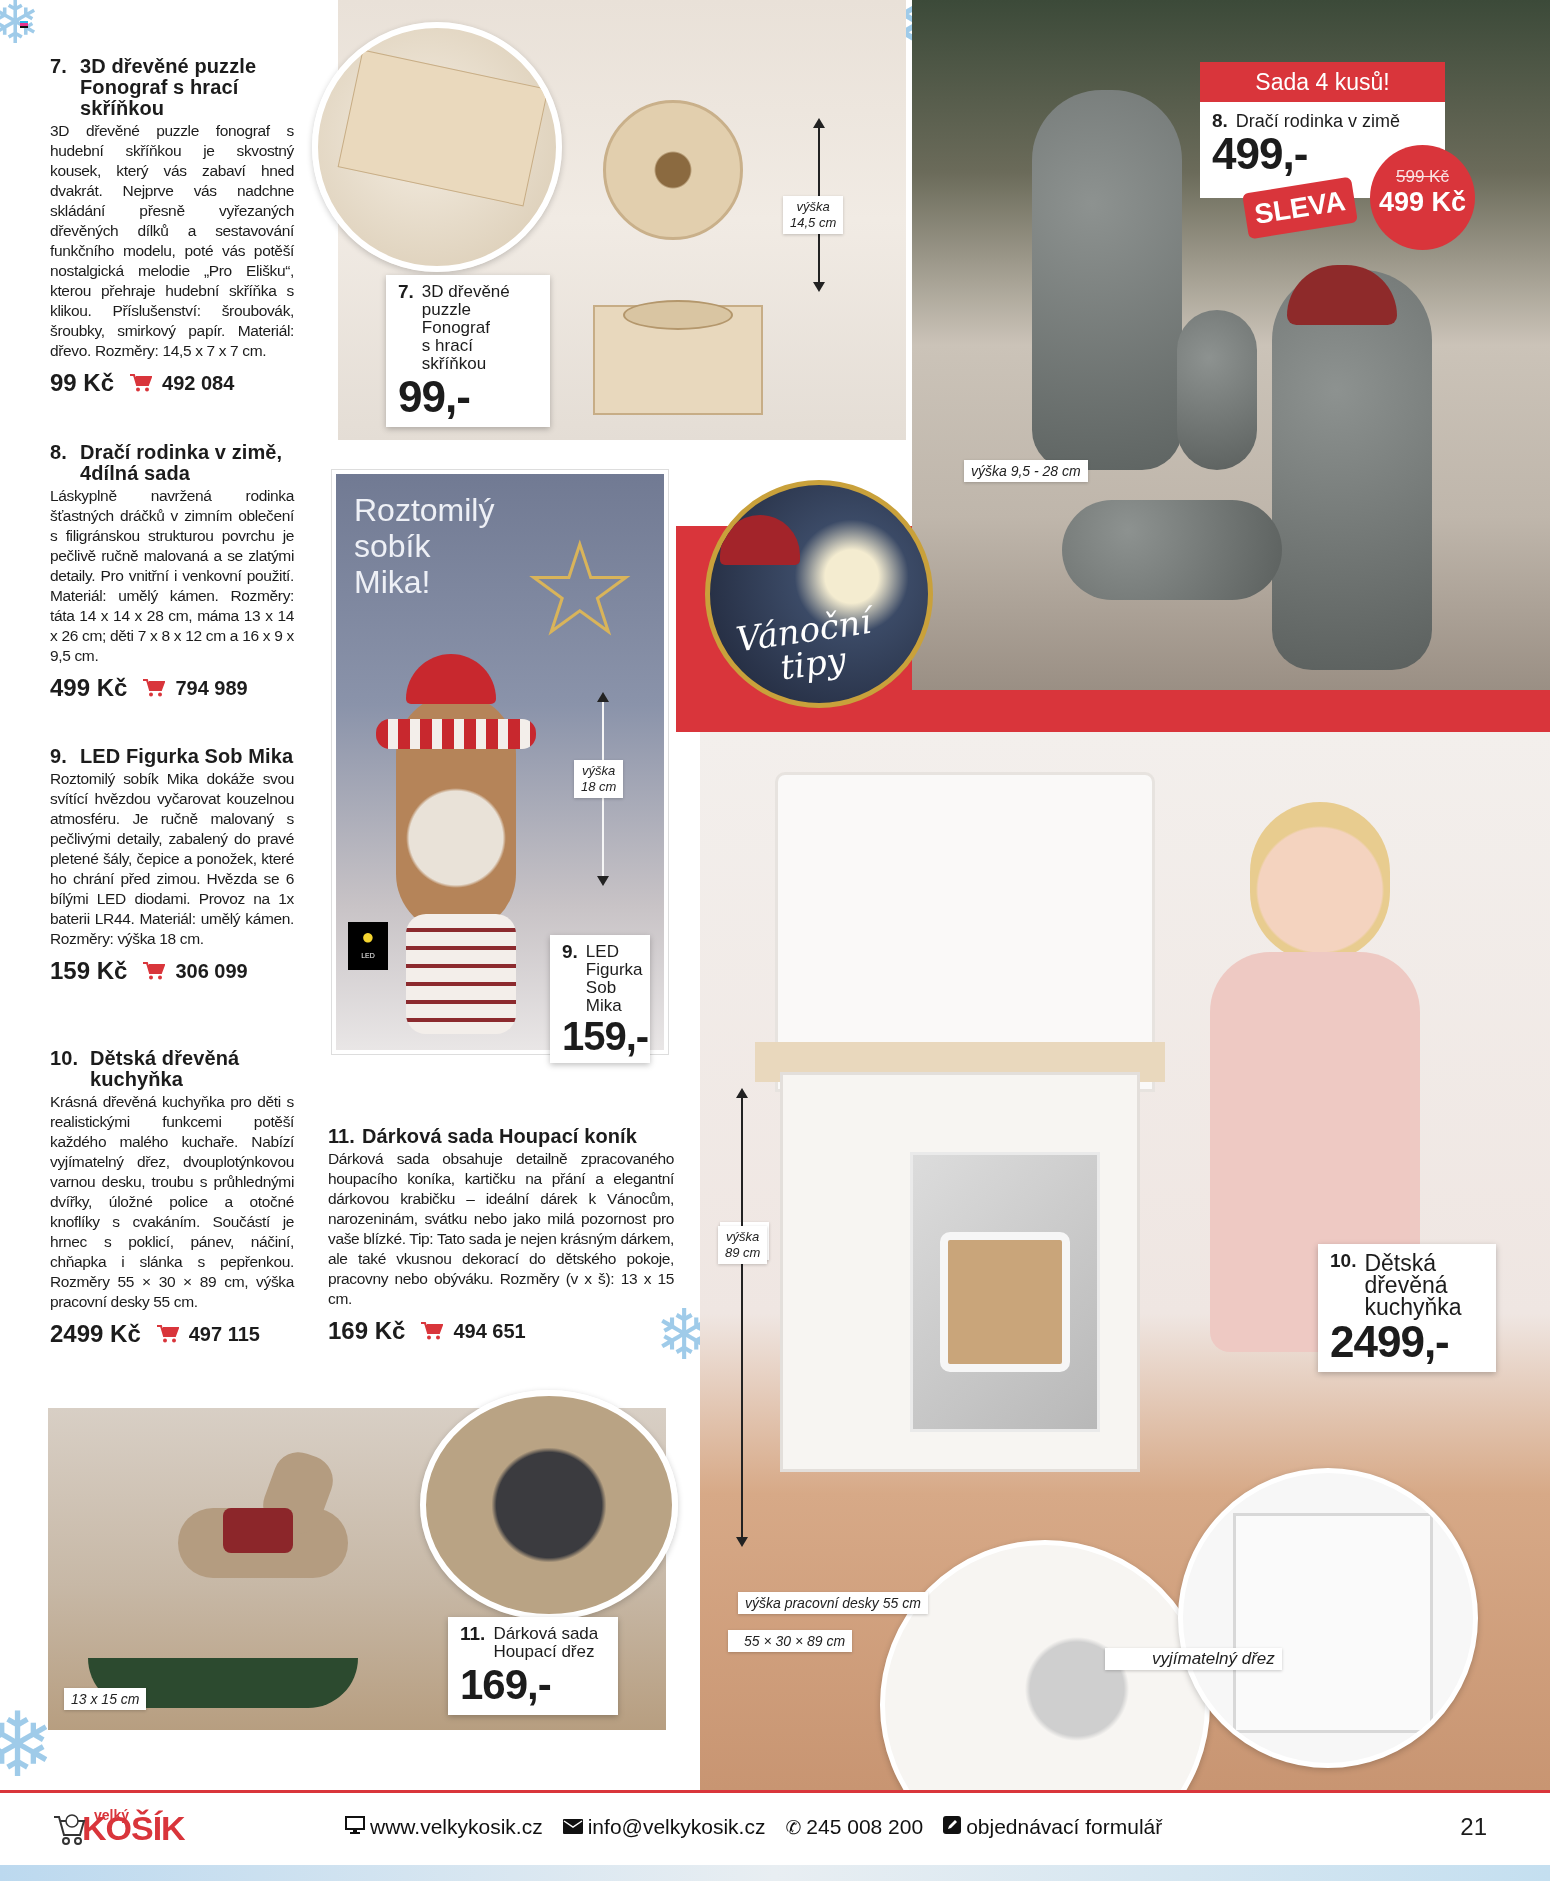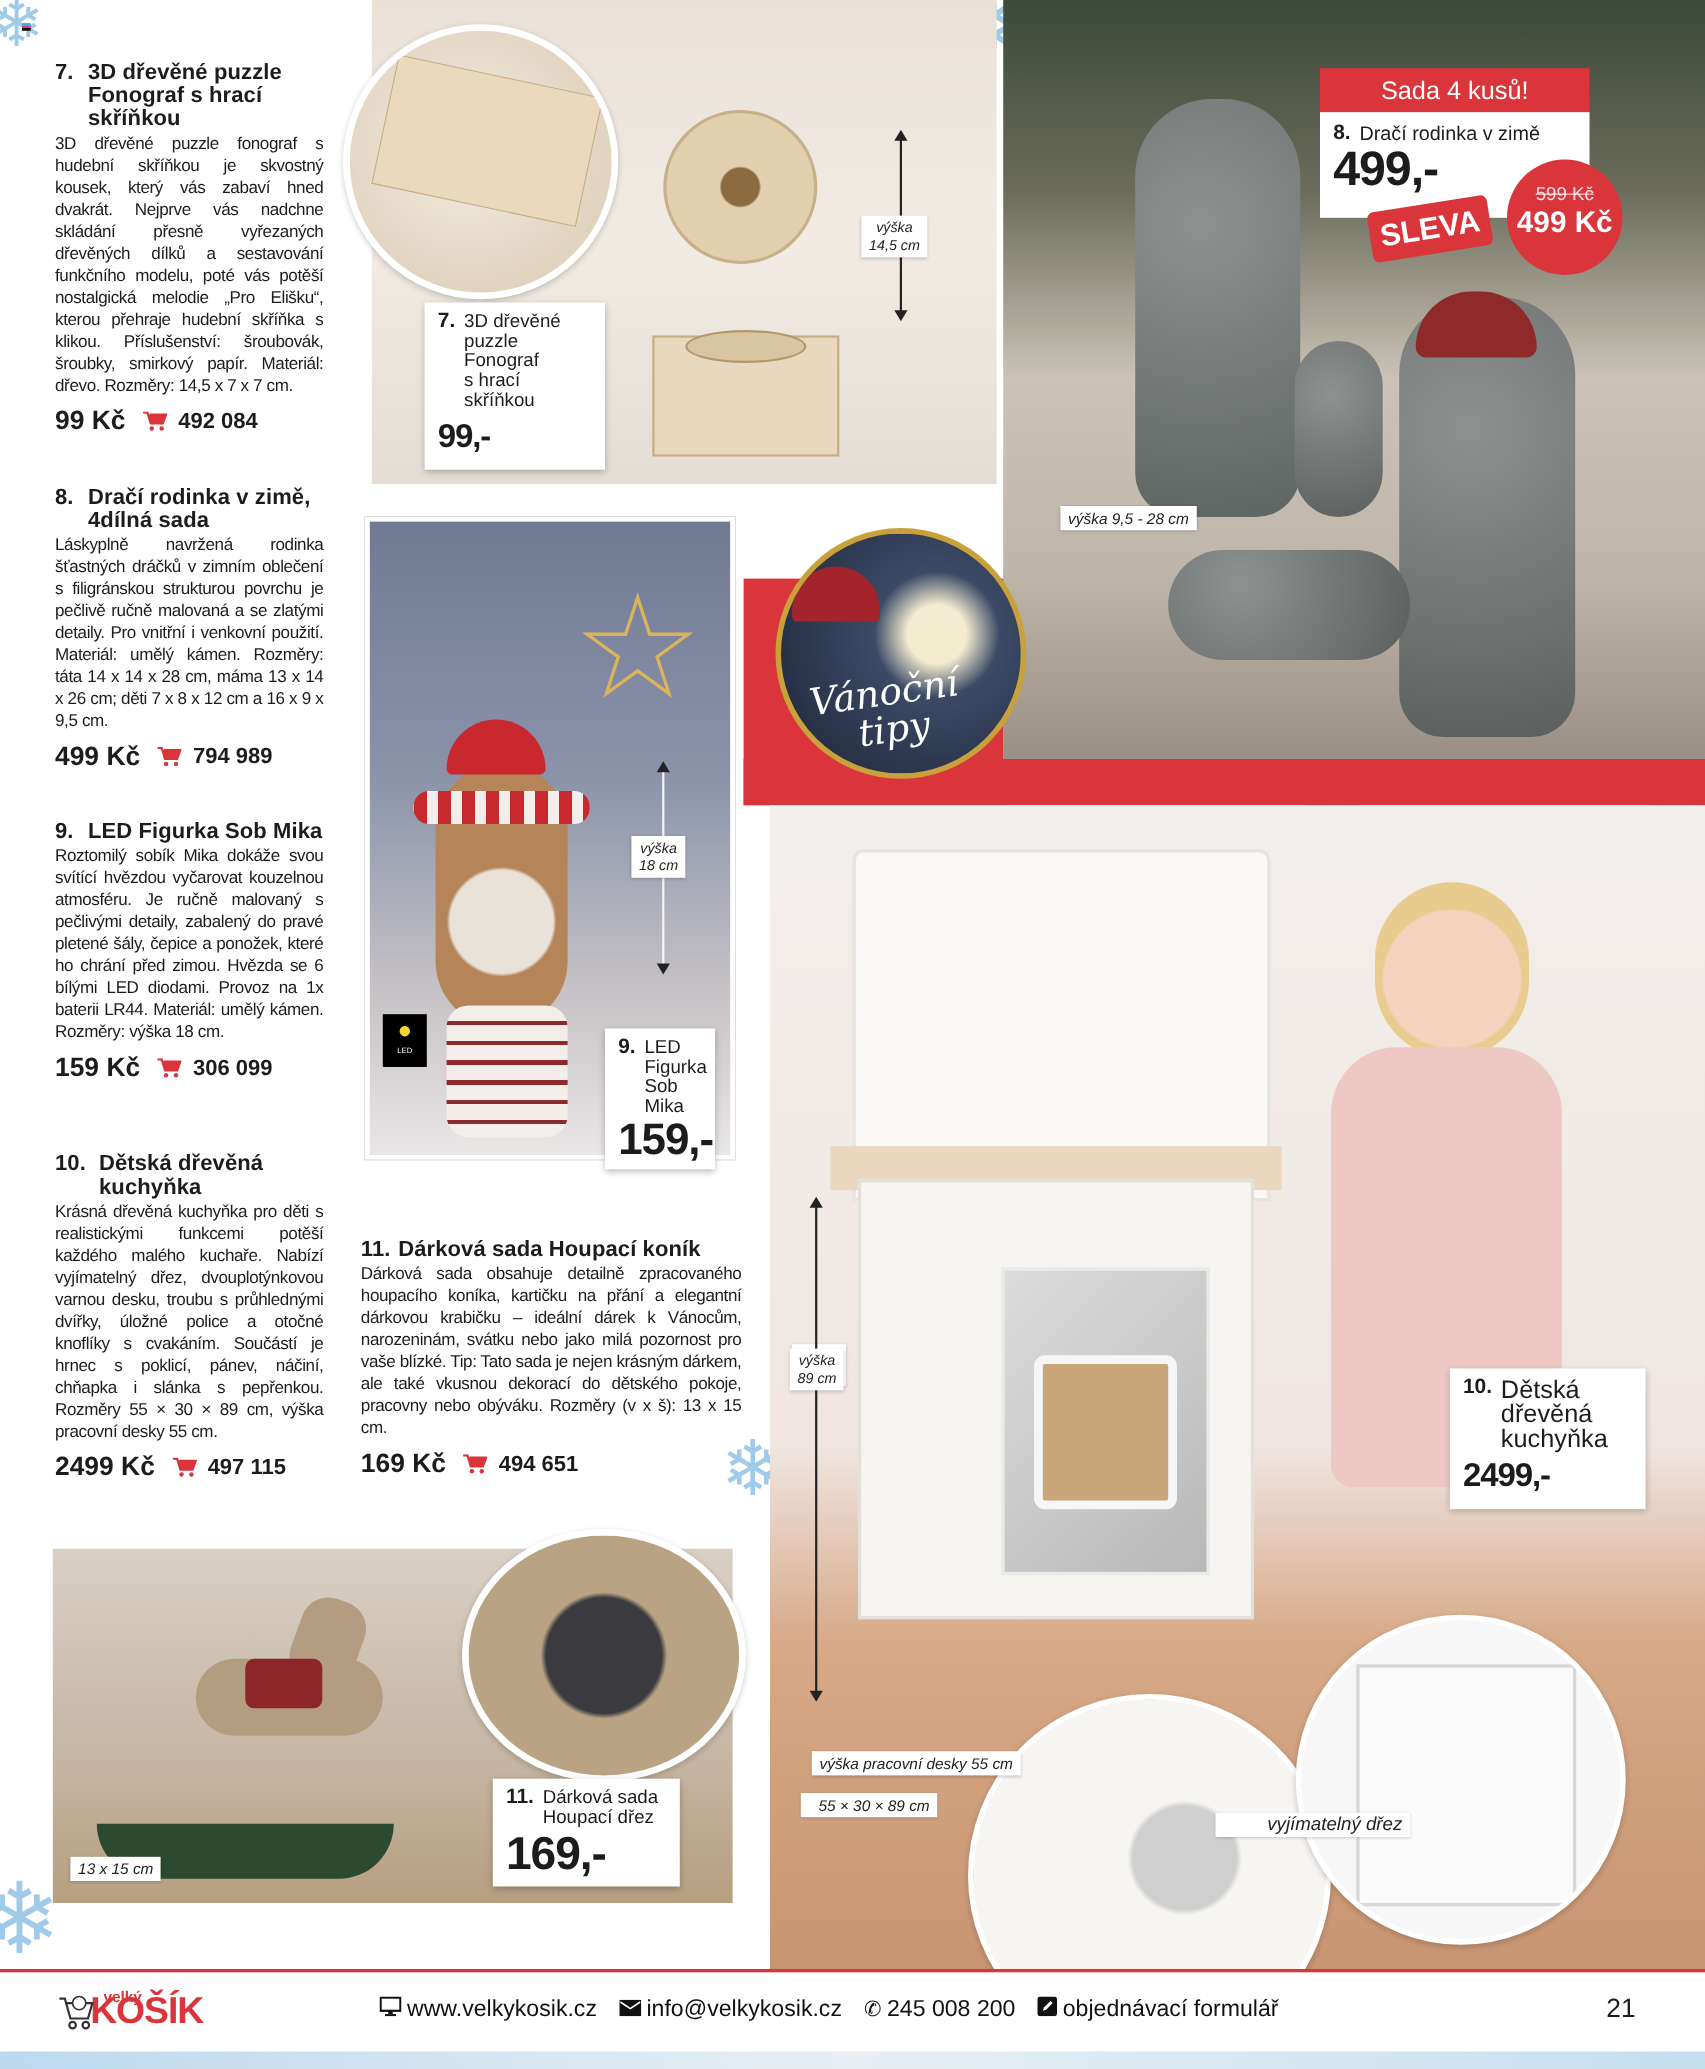--- a/index.html
+++ b/index.html
@@ -27,21 +27,21 @@
   .cart svg { display: block; }
 
   
   .photo { position: absolute; overflow: hidden; }
   .tag {
     position: absolute; background: #fff; padding: 8px 12px 6px 12px;
     box-shadow: 0 2px 6px rgba(0,0,0,.25);
   }
   .tag .t-line { display: flex; font-size: 17px; line-height: 18px; }
   .tag .t-num { font-weight: bold; margin-right: 8px; font-size: 19px; }
-  .tag .t-price { font-weight: bold; font-size: 30px; line-height: 48px; letter-spacing: -1px; }
+  .tag .t-price { font-weight: bold; font-size: 44px; line-height: 48px; letter-spacing: -1px; }
 
   .dim {
     position: absolute; background: #fff; font-style: italic; font-size: 13px;
     padding: 3px 7px; line-height: 16px; color: #222; box-shadow: 0 1px 3px rgba(0,0,0,.2); text-align: center;
   }
   .arrow-v { position: absolute; width: 2px; background: #222; }
   .arrow-v::before, .arrow-v::after {
     content: ""; position: absolute; left: -5px; width: 0; height: 0;
     border-left: 6px solid transparent; border-right: 6px solid transparent;
   }
@@ -228,20 +228,25 @@
 
   <div style="position:absolute;left:705px;top:480px;width:228px;height:228px;border-radius:50%;border:5px solid #c9a13b;background:radial-gradient(circle at 65% 42%,#f4ecd0 0 14%,#3b4a66 30%,#1d2335 100%);overflow:hidden;">
     <div style="position:absolute;left:10px;top:30px;width:80px;height:50px;border-radius:40px 40px 5px 5px;background:#a3242a;"></div>
     <div style="position:absolute;left:28px;top:128px;font-family:'DejaVu Serif',serif;font-style:italic;color:#fff;font-size:34px;transform:rotate(-8deg);line-height:34px;">
       <div>Vánoční</div>
       <div style="margin-left:40px">tipy</div>
     </div>
   </div>
 
   <div class="photo" style="left:332px;top:470px;width:336px;height:584px;background:linear-gradient(180deg,#717a93 0%,#8a93aa 40%,#c8c3c6 75%,#e9e6e6 100%);border:4px solid #fff;box-shadow:0 0 0 1px #ddd;">
+    <div style="position:absolute;left:18px;top:18px;color:#eef0f6;font-size:32px;line-height:36px;font-weight:normal;">
+      <div>Roztomilý</div>
+      <div>sobík</div>
+      <div>Mika!</div>
+    </div>
     <div style="position:absolute;left:190px;top:55px;font-size:120px;color:transparent;-webkit-text-stroke:3px #d9b45a;line-height:1;">★</div>
     <div style="position:absolute;left:60px;top:220px;width:120px;height:240px;border-radius:60px;background:radial-gradient(circle at 50% 60%,#e9e2d8 0 30%,#b58459 32%);"></div>
     <div style="position:absolute;left:40px;top:245px;width:160px;height:30px;background:repeating-linear-gradient(90deg,#c8282e 0 12px,#f3eeea 12px 22px);border-radius:14px;"></div>
     <div style="position:absolute;left:70px;top:180px;width:90px;height:50px;border-radius:45px 45px 5px 5px;background:#c8282e;"></div>
     <div style="position:absolute;left:70px;top:440px;width:110px;height:120px;background:repeating-linear-gradient(180deg,#f3eeea 0 14px,#8c2a2e 14px 18px);border-radius:20px;"></div>
     <div class="arrow-v" style="left:266px;top:220px;height:190px;background:#f6f6f6;"></div>
     <div class="dim" style="left:238px;top:286px;">
       <div>výška</div>
       <div>18 cm</div>
     </div>

